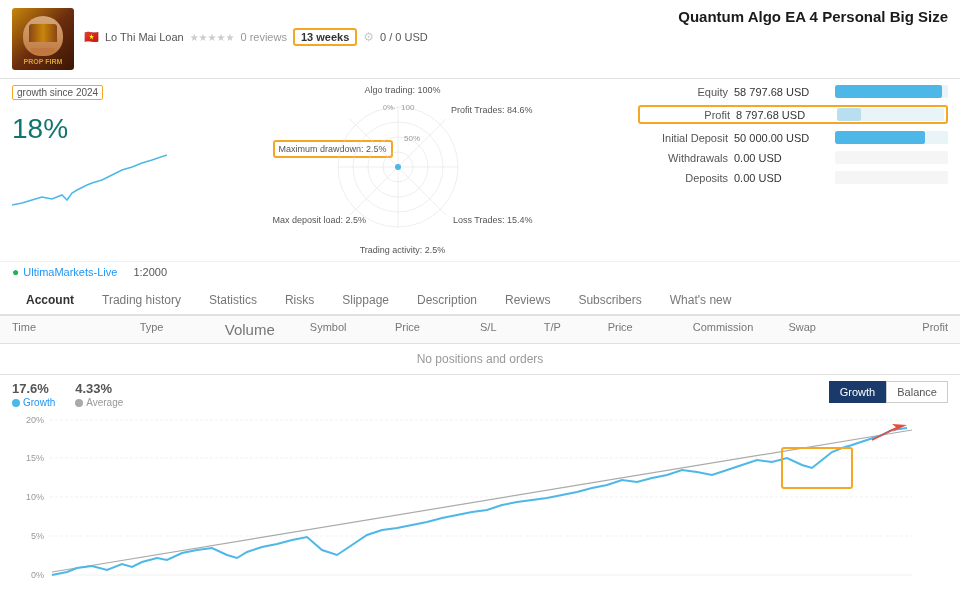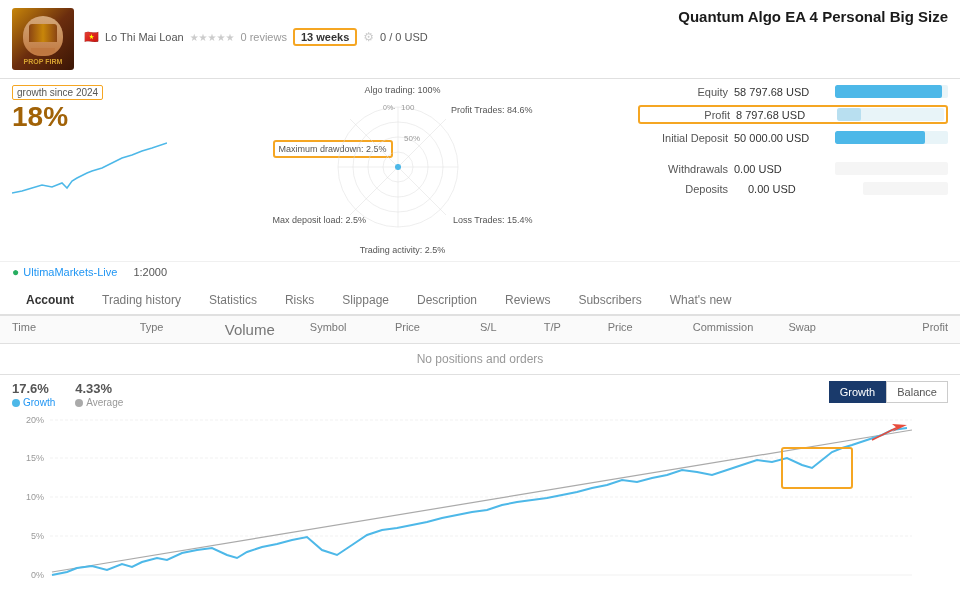--- a/index.html
+++ b/index.html
@@ -29,21 +29,21 @@
       <span style="color:#ccc;">⚙</span>
       <span style="font-size:11px; color:#555;">0 / 0 USD</span>
     </div>
   </div>
 </div>
 
 <div style="display:flex; padding:6px 12px; gap:8px; align-items:flex-start;">
 
   <div style="width:155px; flex-shrink:0;">
     <div style="font-size:10px; color:#555; border:1px solid #f5a623; display:inline-block; padding:1px 4px; border-radius:2px;">growth since 2024</div>
-    <div style="font-size:28px; font-weight:bold; color:#a16207; line-height:1.1; margin-top:2px;">18%</div>
+    <div style="font-size:28px; font-weight:normal; color:#0f766e; line-height:1.1; margin-top:14px;">18%</div>
     
     <svg width="155" height="65" viewBox="0 0 155 65">
       <polyline points="0,60 10,58 20,55 30,52 40,54 50,50 55,55 60,48 65,45 75,40 80,38 90,35 100,30 110,25 120,22 130,18 140,15 155,10" fill="none" stroke="#4db8e8" stroke-width="1.5"></polyline>
     </svg>
   </div>
 
   <div style="flex:1; position:relative; display:flex; align-items:center; justify-content:center; min-height:160px;">
 
     <div style="position:relative; width:260px; height:170px;">
       <div style="position:absolute; top:0; left:50%; transform:translateX(-50%); font-size:9px; color:#555; white-space:nowrap;">Algo trading: 100%</div>
@@ -94,35 +94,35 @@
     </div>
 
     <div style="display:flex; align-items:center; gap:6px; margin-bottom:7px; border:2px solid #f5a623; border-radius:3px; padding:1px 2px;">
       <div style="width:88px; text-align:right; font-size:11px; color:#555;">Profit</div>
       <div style="width:95px; font-size:11px; color:#333;">8 797.68 USD</div>
       <div style="flex:1; height:13px; background:#e8f4f8; border-radius:2px; overflow:hidden;">
         <div style="width:22%; height:100%; background:#b8dff0; border-radius:2px;"></div>
       </div>
     </div>
 
-    <div style="display:flex; align-items:center; gap:6px; margin-bottom:18px;">
+    <div style="display:flex; align-items:center; gap:6px; margin-bottom:7px;">
       <div style="width:90px; text-align:right; font-size:11px; color:#555;">Initial Deposit</div>
       <div style="width:95px; font-size:11px; color:#333;">50 000.00 USD</div>
       <div style="flex:1; height:13px; background:#e8f4f8; border-radius:2px; overflow:hidden;">
         <div style="width:80%; height:100%; background:#4db8e8; border-radius:2px;"></div>
       </div>
     </div>
 
     <div style="display:flex; align-items:center; gap:6px; margin-bottom:7px;">
       <div style="width:90px; text-align:right; font-size:11px; color:#555;">Withdrawals</div>
       <div style="width:95px; font-size:11px; color:#333;">0.00 USD</div>
       <div style="flex:1; height:13px; background:#f5f5f5; border-radius:2px;"></div>
     </div>
 
-    <div style="display:flex; align-items:center; gap:20px;">
+    <div style="display:flex; align-items:center; gap:6px;">
       <div style="width:90px; text-align:right; font-size:11px; color:#555;">Deposits</div>
       <div style="width:95px; font-size:11px; color:#333;">0.00 USD</div>
       <div style="flex:1; height:13px; background:#f5f5f5; border-radius:2px;"></div>
     </div>
   </div>
 </div>
 
 <div style="display:flex; align-items:center; padding:3px 12px; gap:16px; border-top:1px solid #f0f0f0; margin-bottom:4px;">
   <div style="display:flex; align-items:center; gap:4px;">
     <span style="color:#27ae60; font-size:12px;">●</span>

